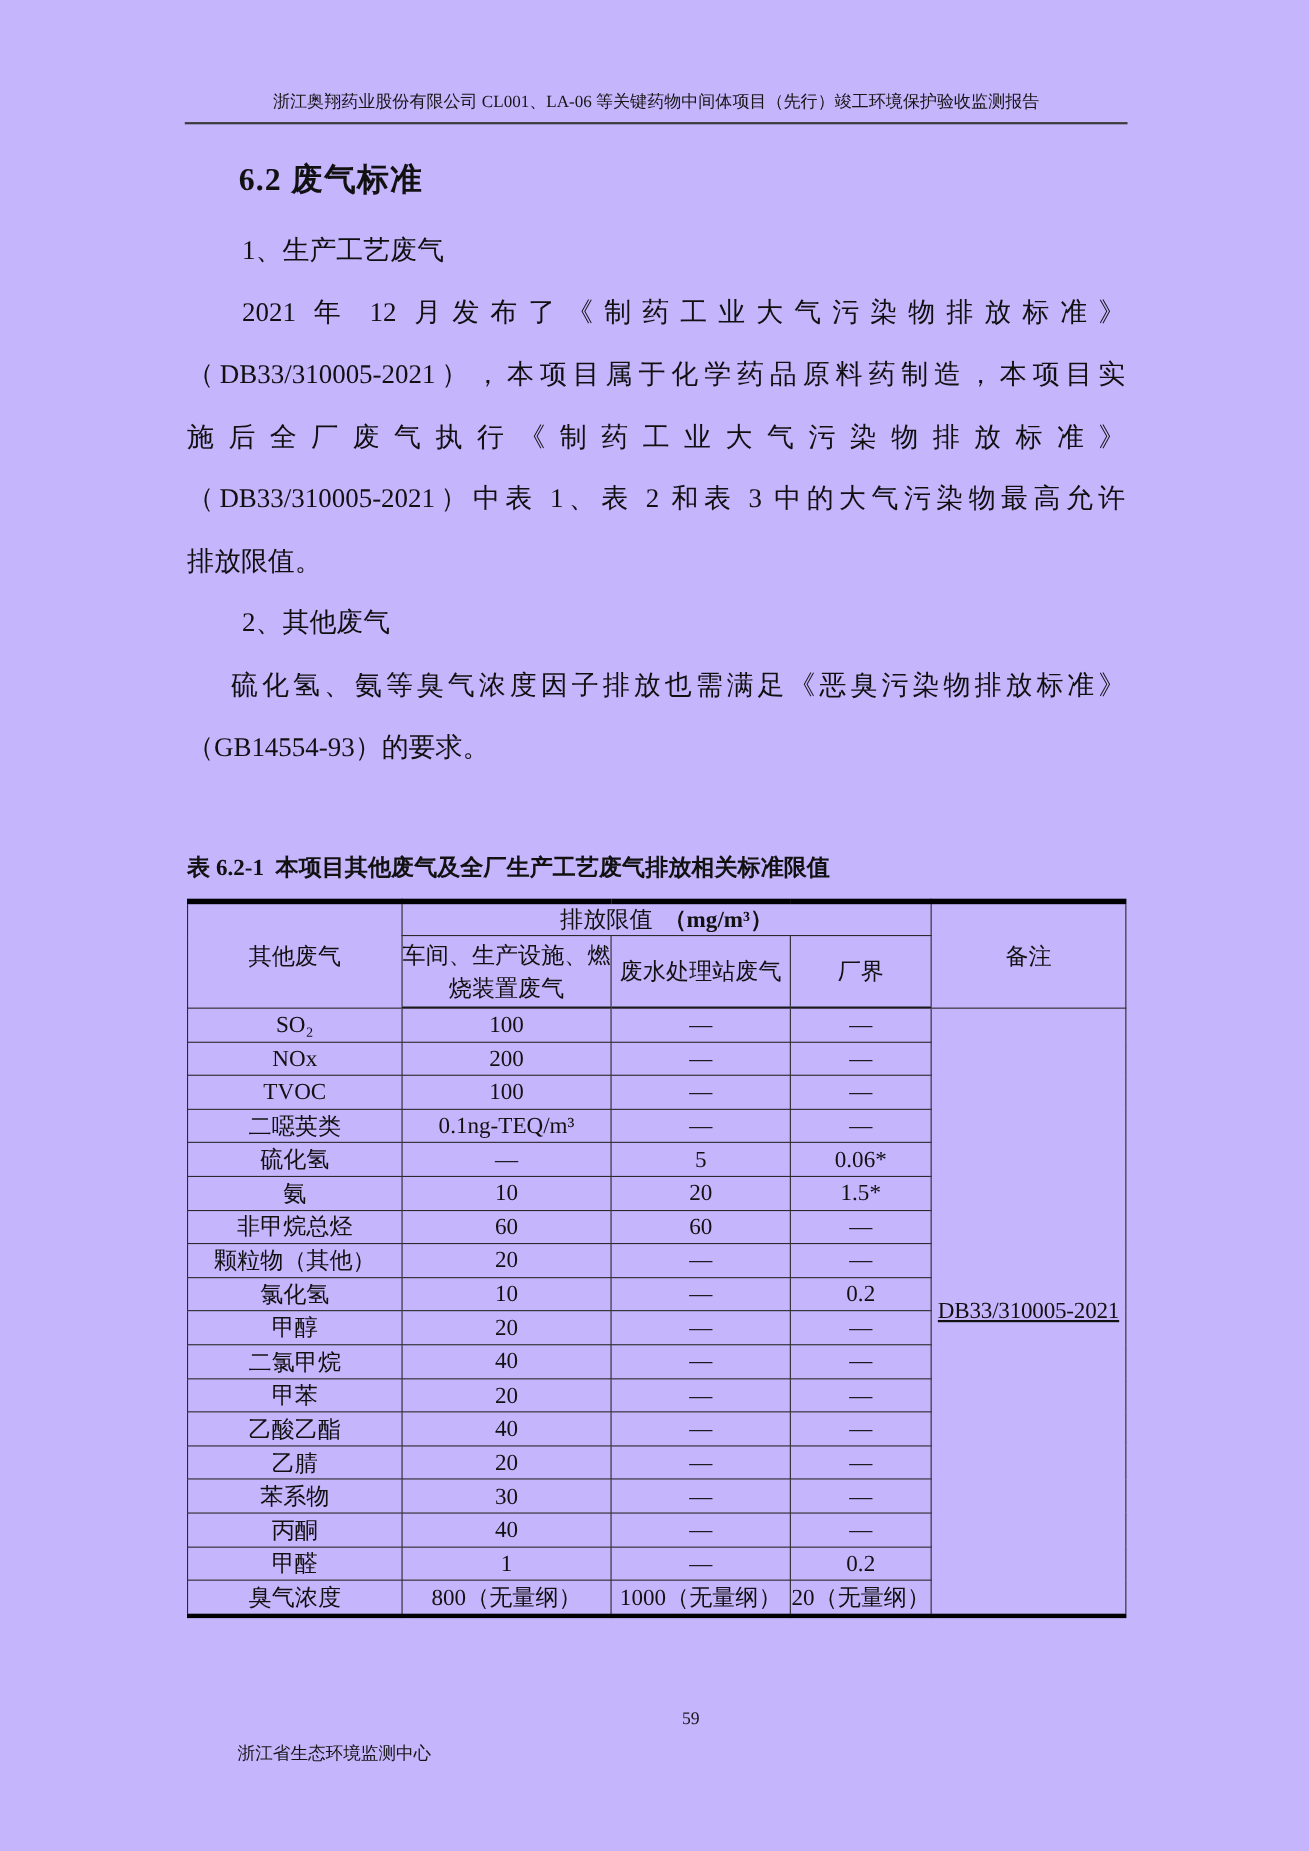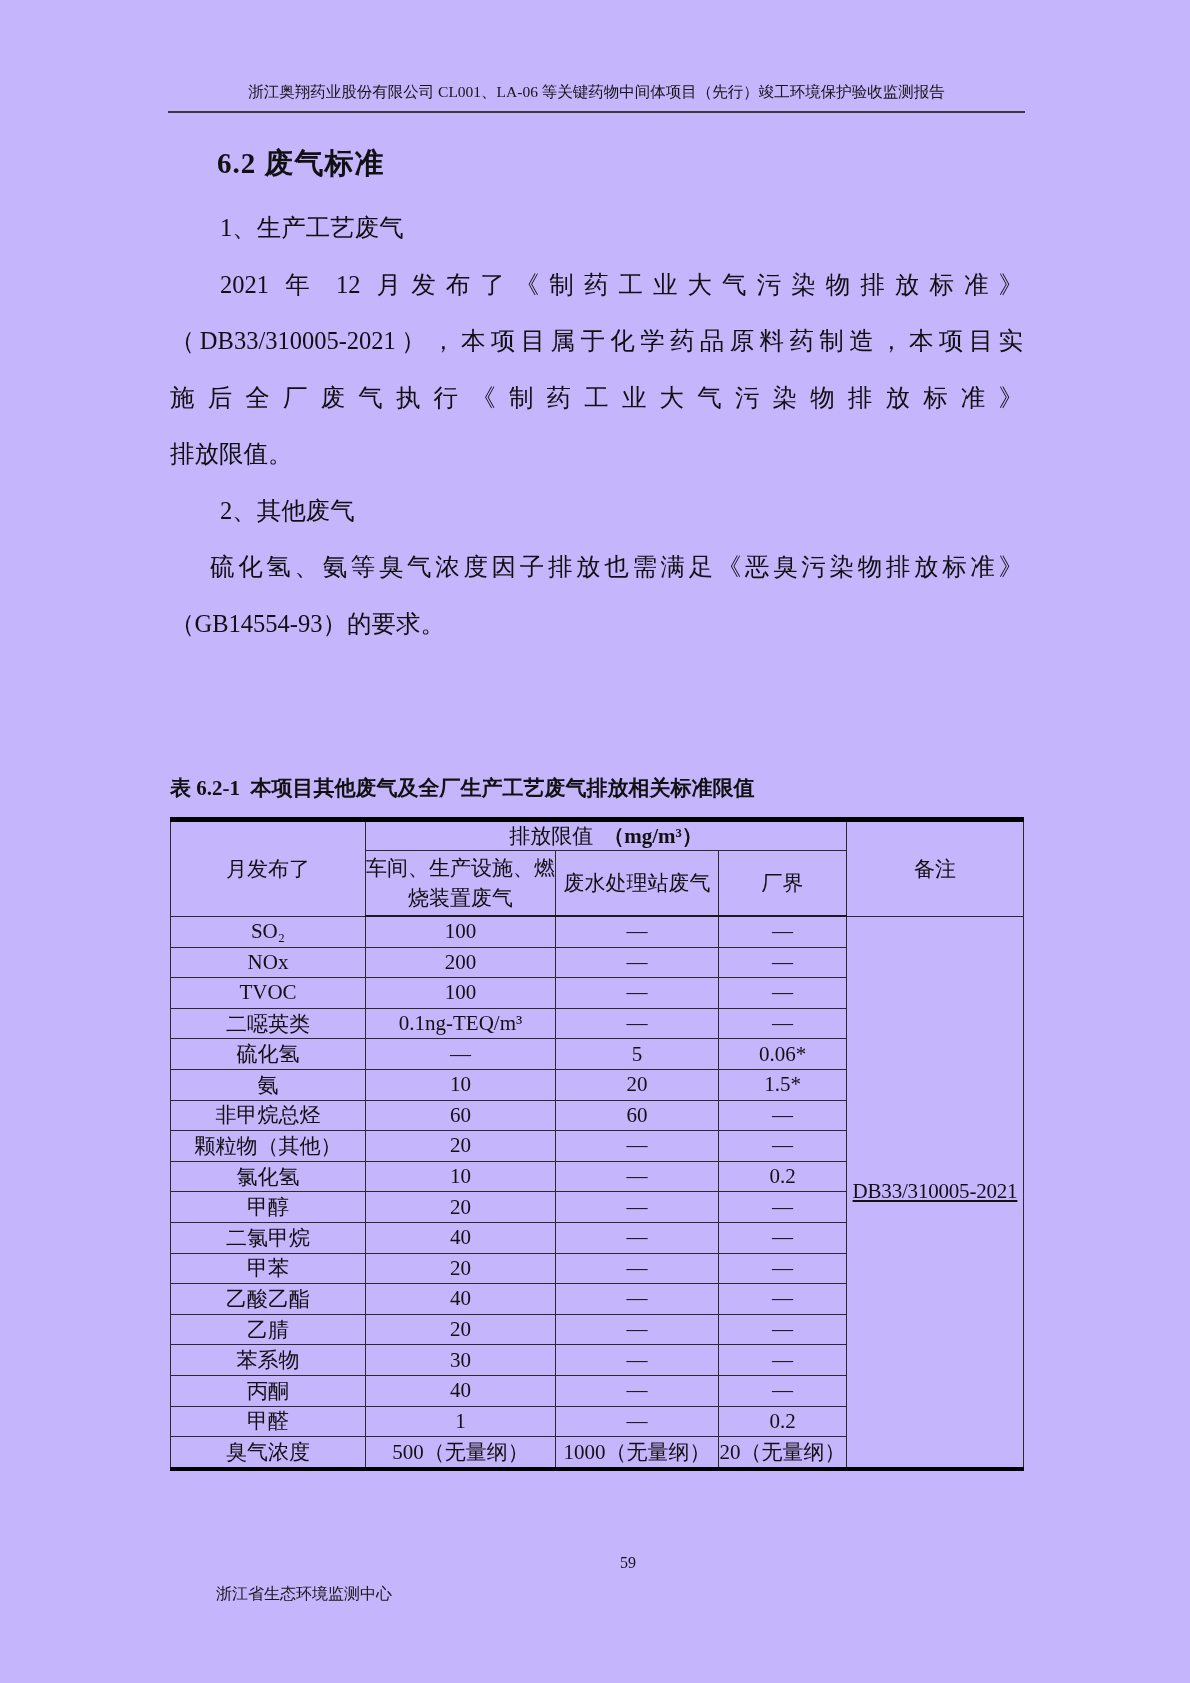--- a/index.html
+++ b/index.html
@@ -96,39 +96,40 @@
   <div class="running-header">浙江奥翔药业股份有限公司 CL001、LA-06 等关键药物中间体项目（先行）竣工环境保护验收监测报告</div>
   <div class="header-rule"></div>
 
   <div class="h1">6.2 废气标准</div>
 
   <div class="body-text">
     <div class="doc-line indent">1、生产工艺废气</div>
     <div class="doc-line j indent">2021 年 12 月发布了《制药工业大气污染物排放标准》</div>
     <div class="doc-line j">（DB33/310005-2021），本项目属于化学药品原料药制造，本项目实</div>
     <div class="doc-line j">施后全厂废气执行《制药工业大气污染物排放标准》</div>
+    <div class="doc-line j">（DB33/310005-2021）中表 1、表 2 和表 3 中的大气污染物最高允许</div>
     <div class="doc-line">排放限值。</div>
     <div class="doc-line indent">2、其他废气</div>
     <div class="doc-line j indent-sm">硫化氢、氨等臭气浓度因子排放也需满足《恶臭污染物排放标准》</div>
     <div class="doc-line">（GB14554-93）的要求。</div>
   </div>
 
   <div class="table-title">表 6.2-1  本项目其他废气及全厂生产工艺废气排放相关标准限值</div>
 
   <table class="std">
     <colgroup>
       <col class="c1">
         <col class="c2">
         <col class="c3">
         <col class="c4">
         <col class="c5">
     </colgroup>
     <thead>
       <tr class="hr1">
-        <th rowspan="2">月发布了</th>
+        <th rowspan="2">其他废气</th>
         <th colspan="3">
           <span>排放限值</span><span class="unit-bold">（mg/m³）</span>
         </th>
         <th rowspan="2">备注</th>
       </tr>
       <tr class="hr2">
         <th>车间、生产设施、燃烧装置废气</th>
         <th>废水处理站废气</th>
         <th>厂界</th>
       </tr>
@@ -232,21 +233,21 @@
           <td>—</td>
         </tr>
         <tr>
           <td>甲醛</td>
           <td>1</td>
           <td>—</td>
           <td>0.2</td>
         </tr>
         <tr>
           <td>臭气浓度</td>
-          <td>500（无量纲）</td>
+          <td>800（无量纲）</td>
           <td>1000（无量纲）</td>
           <td>20（无量纲）</td>
         </tr>
       </tbody>
   </table>
 
 
   <div class="footer-org">浙江省生态环境监测中心</div>
   <div class="footer-page">59</div>
 

